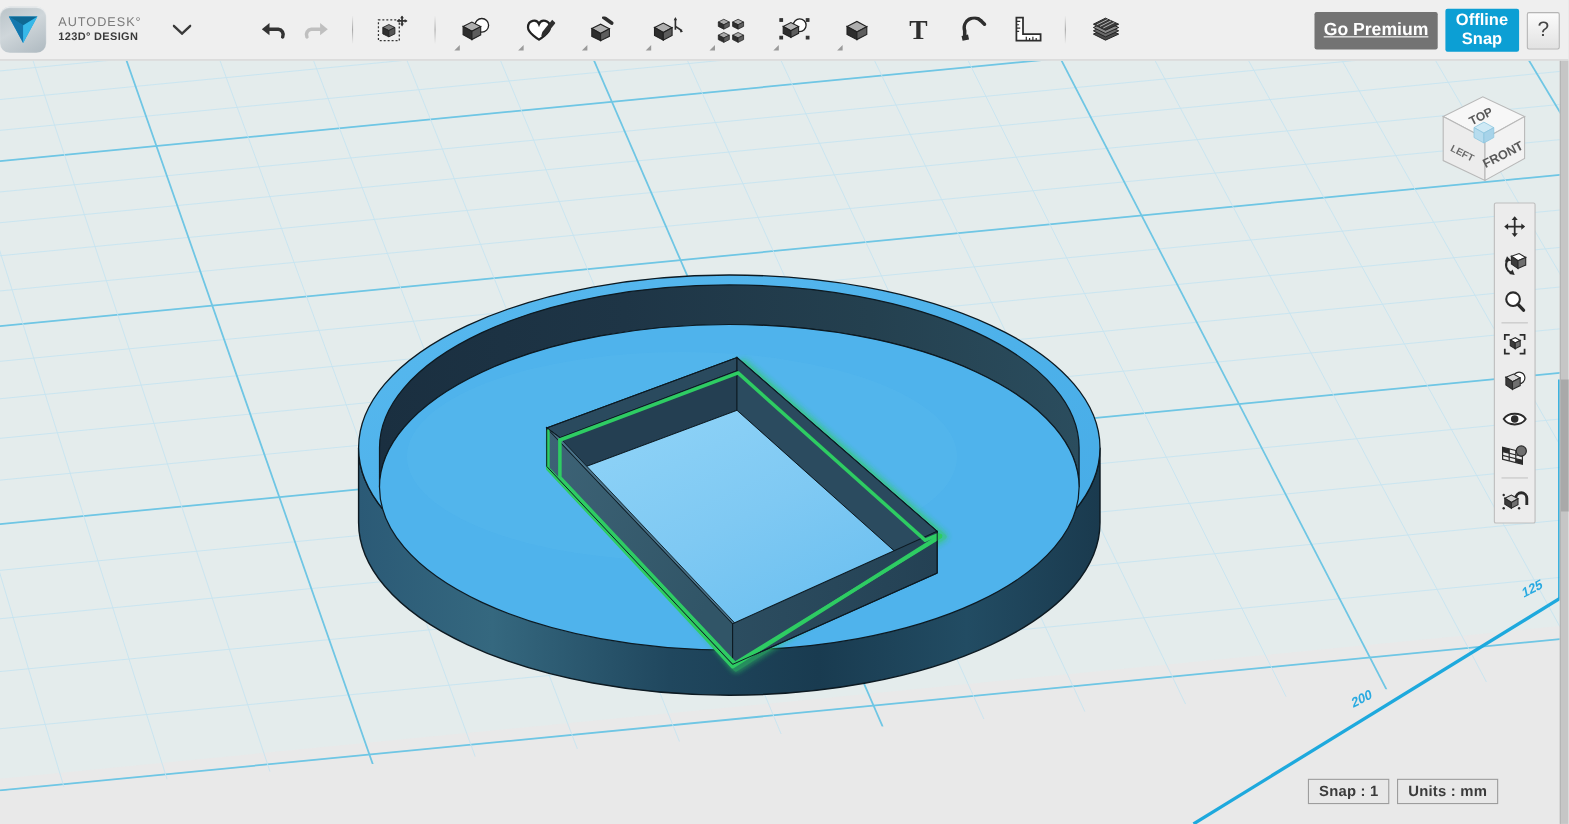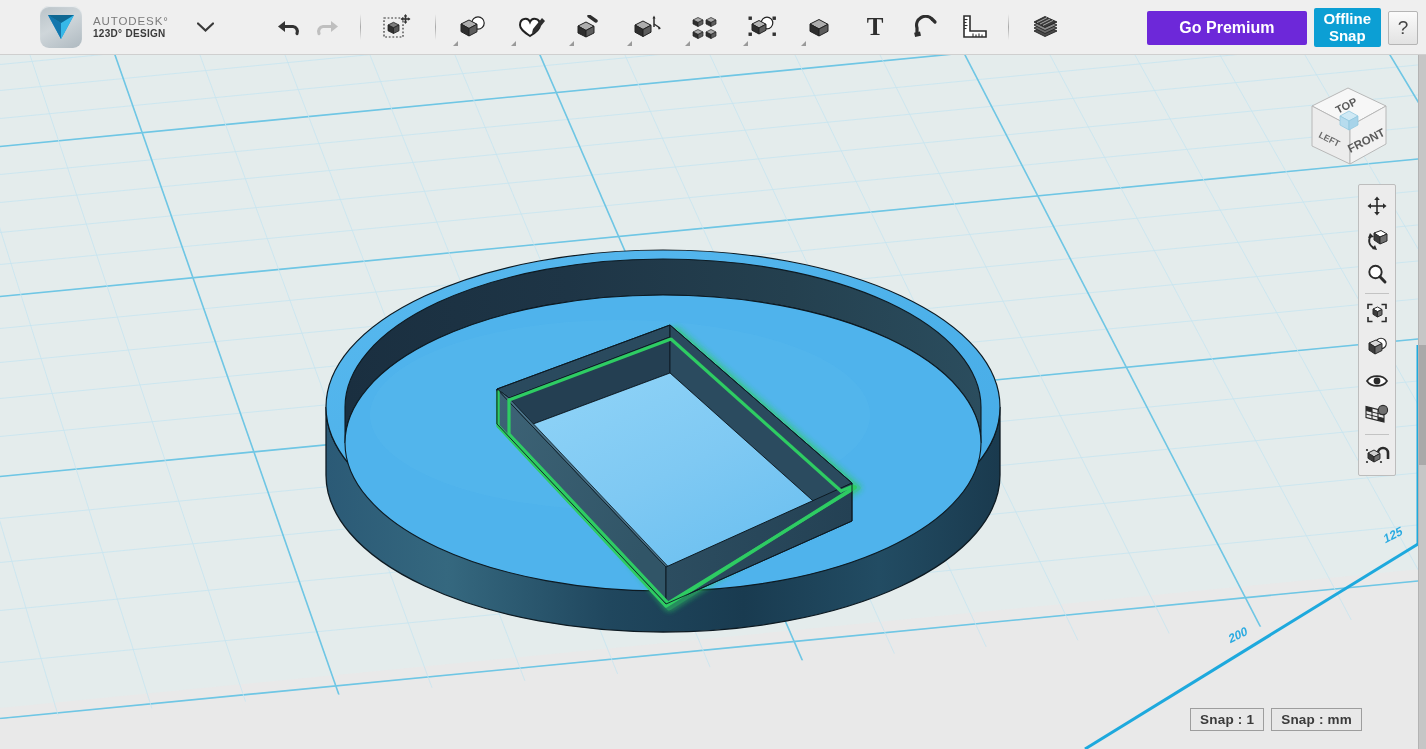--- a/index.html
+++ b/index.html
@@ -15,21 +15,21 @@
   
   .topbar {
     position: absolute; left: 0; top: 0;
     width: 1426px; height: 55px;
     background: #efefef;
     border-bottom: 1px solid #cfcfcf;
     display: flex; align-items: center;
     z-index: 40;
   }
 
-  .brand { display: flex; align-items: center; padding-left: 24px; margin-left: 16px; }
+  .brand { display: flex; align-items: center; padding-left: 0; }
   .brand-logo {
     width: 42px; height: 42px; border-radius: 9px;
     background: linear-gradient(150deg,#b9c3c8 0%, #cfd6da 45%, #aeb9c0 100%);
     display: flex; align-items: center; justify-content: center;
     box-shadow: inset 0 1px 1px rgba(255,255,255,.7);
   }
   .brand-text { margin-left: 11px; line-height: 1.15; }
   .brand-top {
     font-size: 11.5px; color: #7a7a7a; letter-spacing: .9px;
   }
@@ -62,24 +62,25 @@
     width: 1px; height: 26px; margin: 0 14px;
     background: linear-gradient(to bottom, #efefef, #a9a9a9, #efefef);
   }
   .gap-sm { width: 12px; }
 
   .tb-right {
     position: absolute; right: 8px; top: 0; height: 55px;
     display: flex; align-items: center; gap: 7px;
   }
   .btn-premium {
-    background: #6d28d9; color: #fff;
+    background: #737373; color: #fff;
     font-size: 16px; font-weight: bold;
-    padding: 8px 32px; border-radius: 2px; cursor: pointer;
+    padding: 8px 8px; border-radius: 2px; cursor: pointer;
     white-space: nowrap;
+    text-decoration: underline;
   }
   .btn-offline {
     background: #0c9fd4; color: #fff;
     font-size: 15px; font-weight: bold;
     padding: 3px 10px; border-radius: 2px; cursor: pointer;
     text-align: center; line-height: 1.12;
   }
   .btn-help {
     background: linear-gradient(to bottom,#fbfbfb,#e2e2e2);
     border: 1px solid #b5b5b5; border-radius: 2px;
@@ -482,21 +483,21 @@
           <polygon points="10,13.8 16,10.5 16,15.8 10,19" fill="#6f6f6f" stroke="#2b2b2b" stroke-width="1"></polygon>
           <circle cx="3" cy="7" r="1.1" fill="#2b2b2b"></circle>
           <circle cx="3" cy="19" r="1.1" fill="#2b2b2b"></circle>
           <circle cx="17" cy="19" r="1.1" fill="#2b2b2b"></circle>
         </svg>
       </div>
     </div>
 
     <div class="statusbar">
       <div class="status-box">Snap : 1</div>
-      <div class="status-box">Snap : mm</div>
+      <div class="status-box">Units : mm</div>
     </div>
   </div>
 
   <div class="right-strip">
     <div class="scroll-thumb"></div>
   </div>
 
   <div class="topbar">
 
     <div class="brand">

